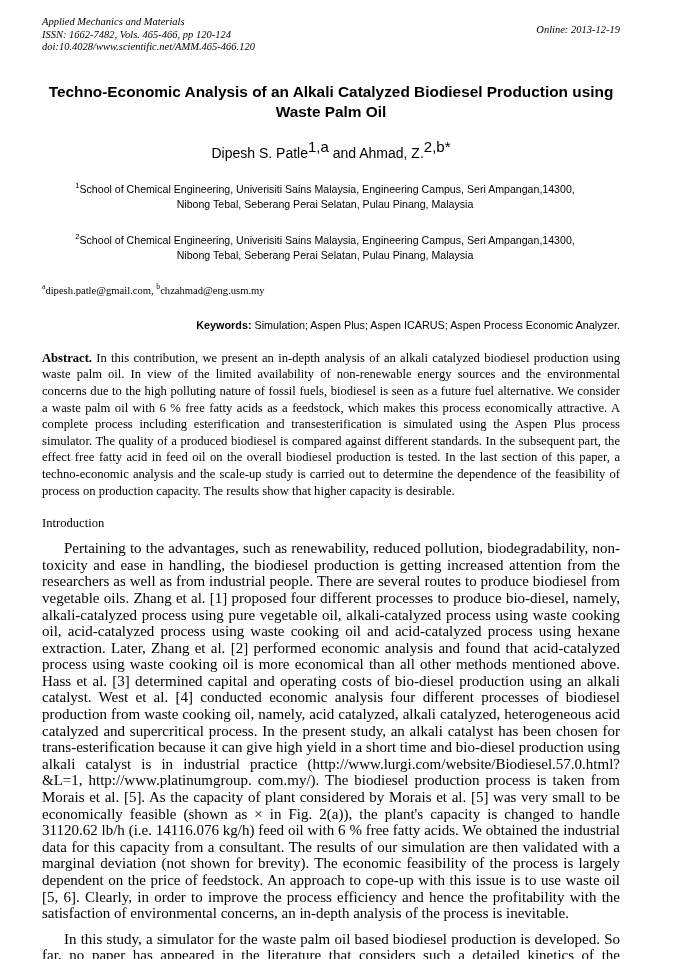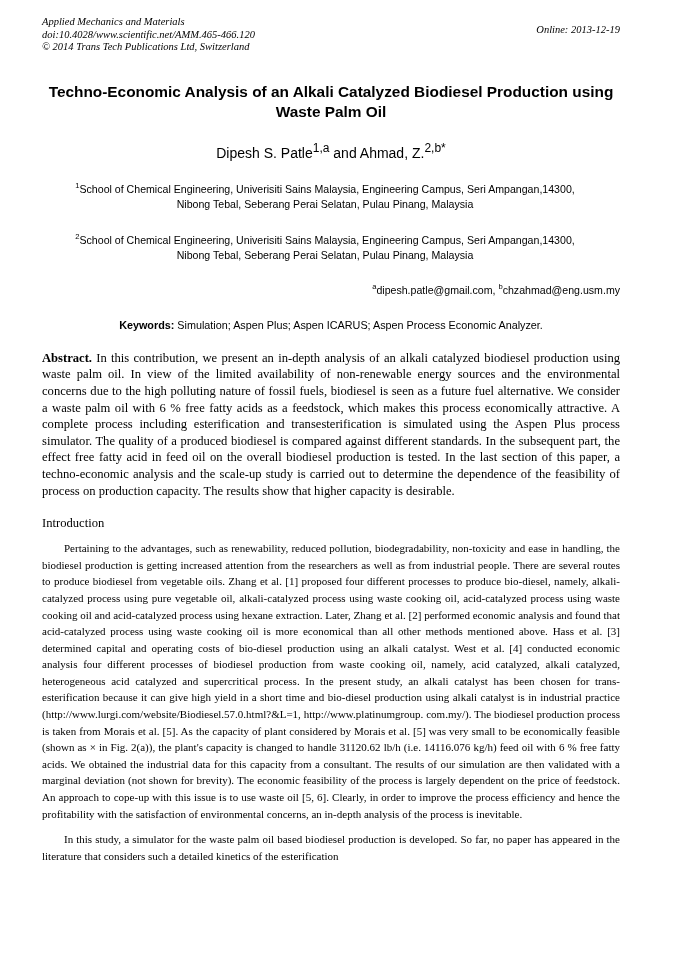--- a/index.html
+++ b/index.html
@@ -52,49 +52,49 @@
   }
 
   
   .authors {
     font-family: "Liberation Sans", sans-serif;
     font-size: 14px;
     line-height: 18px;
     text-align: center;
     margin-top: 22px;
   }
-  .authors sup { font-size: 12px; vertical-align: super; line-height: 0; }
+  .authors sup { font-size: 15px; vertical-align: super; line-height: 0; }
 
   
   .affiliation {
     font-family: "Liberation Sans", sans-serif;
     font-size: 10.6px;
     line-height: 15.5px;
     text-align: center;
     margin: 20px 30px 0 18px;
   }
   .affiliation sup { font-size: 7.6px; vertical-align: super; line-height: 0; }
 
   
   .emails {
-    font-family: Liberation Sans, sans-serif;
+    font-family: Liberation Serif, serif;
     font-size: 10.6px;
     line-height: 15px;
-    text-align: right;
+    text-align: left;
     margin-top: 19px;
   }
   .emails sup { font-size: 7.6px; vertical-align: super; line-height: 0; }
 
   
   .keywords {
     font-family: "Liberation Sans", sans-serif;
     font-size: 10.8px;
     line-height: 15px;
     margin-top: 20px;
-    text-align: center;
+    text-align: right;
   }
   .keywords .kw-label { font-weight: bold; }
 
   
   .abstract {
     font-size: 12.6px;
     line-height: 16.6px;
     text-align: justify;
     margin-top: 17px;
     hyphens: none;
@@ -102,36 +102,36 @@
   .abstract .abs-label { font-weight: bold; }
 
   .section-heading {
     font-size: 12.6px;
     line-height: 16px;
     font-weight: normal;
     margin-top: 16px;
   }
 
   .body-par {
-    font-size: 11px;
+    font-size: 15px;
     line-height: 16.6px;
     text-align: justify;
     text-indent: 22px;
     margin-top: 9px;
   }
 </style>
 </head>
 <body>
 
 <div class="page">
 
   <div class="journal-header">
     <div class="hdr-line">Applied Mechanics and Materials</div>
+    <div class="hdr-line">ISSN: 1662-7482, Vols. 465-466, pp 120-124</div>
     <div class="hdr-line">doi:10.4028/www.scientific.net/AMM.465-466.120</div>
-    <div class="hdr-line">© 2014 Trans Tech Publications Ltd, Switzerland</div>
     <div class="online-date">Online: 2013-12-19</div>
   </div>
 
   <h1 class="paper-title">
     <span>Techno-Economic Analysis of an Alkali Catalyzed Biodiesel Production</span>
     <span>using Waste Palm Oil</span>
   </h1>
 
   <div class="authors">
     <span>Dipesh S. Patle</span><sup>1,a</sup><span> and </span><span>Ahmad, Z.</span><sup>2,b*</sup>

